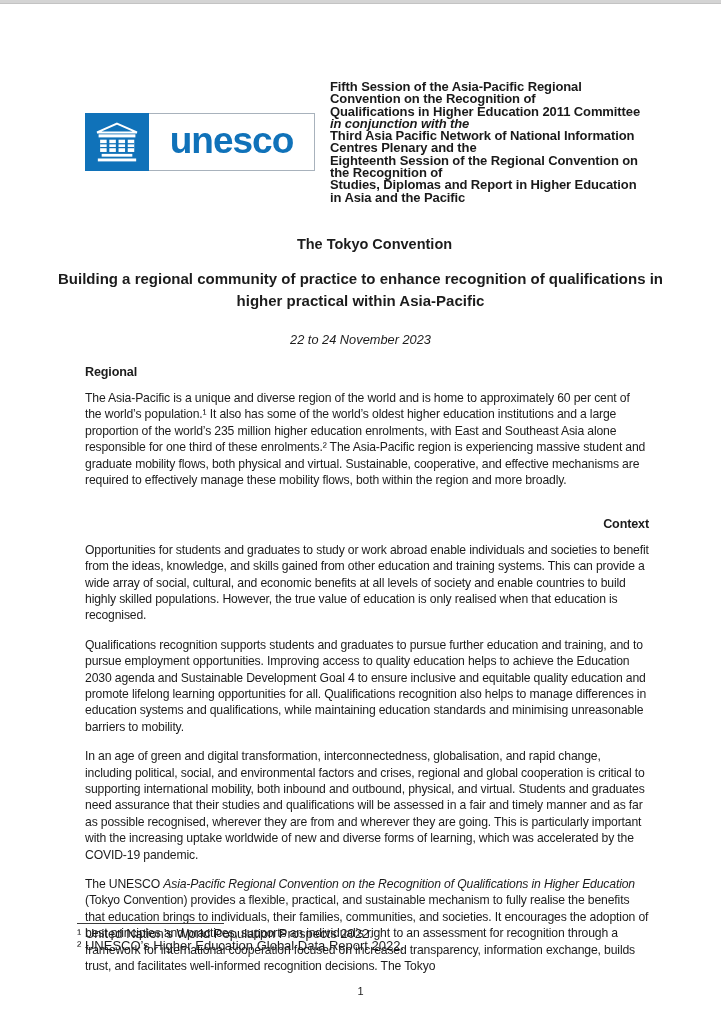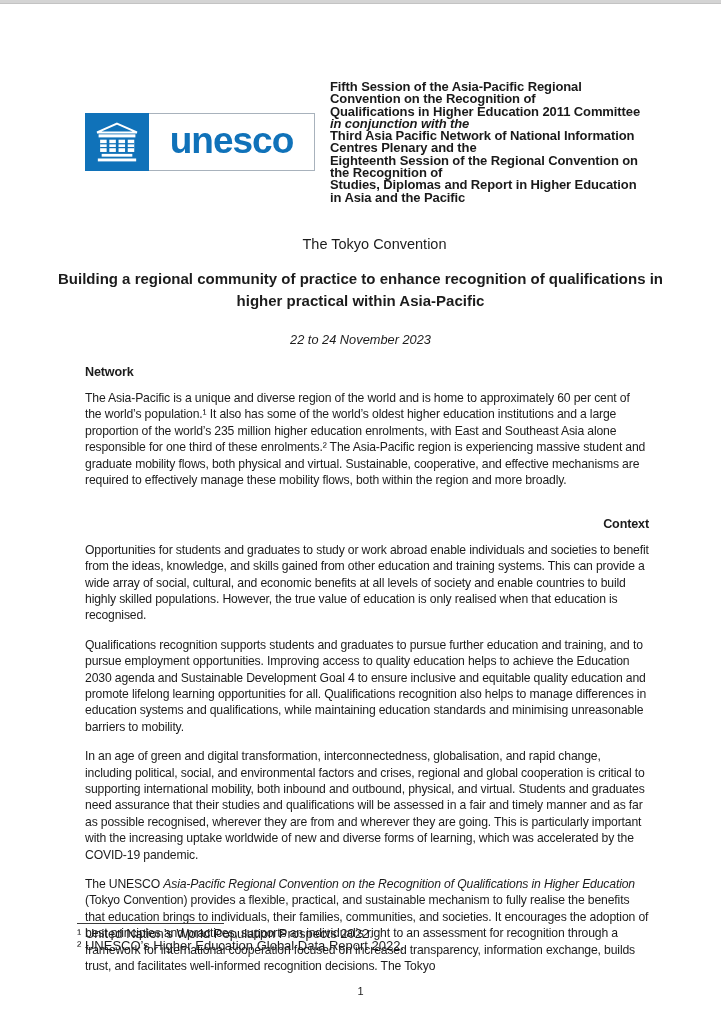--- a/index.html
+++ b/index.html
@@ -49,21 +49,21 @@
     font-size: 13px;
     font-weight: bold;
     line-height: 12.3px;
     color: #1a1a1a;
     letter-spacing: -0.1px;
   }
   .header-text em { font-style: italic; }
 
   
   .title-block { text-align: center; margin-top: 32px; }
-  .doc-title { font-size: 14.5px; font-weight: normal; padding-left: 28px; }
+  .doc-title { font-size: 14.5px; font-weight: bold; padding-left: 28px; }
   .doc-subtitle {
     font-size: 15px; font-weight: bold;
     line-height: 1.45;
     margin: 16px 52px 0;
   }
   .doc-date { font-style: italic; font-size: 12.8px; margin-top: 21px; }
 
   
   .content {
     margin: 17px 72px 0 85px;
@@ -144,21 +144,21 @@
   </div>
 
   <div class="title-block">
     <div class="doc-title">The Tokyo Convention</div>
     <div class="doc-subtitle">Building a regional community of practice to enhance recognition of qualifications in higher practical within Asia-Pacific</div>
     <div class="doc-date">22 to 24 November 2023</div>
   </div>
 
   <div class="content">
 
-    <div class="section-heading">Network</div>
+    <div class="section-heading">Regional</div>
     <p>The Asia-Pacific is a unique and diverse region of the world and is home to approximately 60 per cent of the world’s population.¹ It also has some of the world’s oldest higher education institutions and a large proportion of the world’s 235 million higher education enrolments, with East and Southeast Asia alone responsible for one third of these enrolments.² The Asia-Pacific region is experiencing massive student and graduate mobility flows, both physical and virtual. Sustainable, cooperative, and effective mechanisms are required to effectively manage these mobility flows, both within the region and more broadly.</p>
 
     <div class="section-heading context-heading-gap">Context</div>
     <p>Opportunities for students and graduates to study or work abroad enable individuals and societies to benefit from the ideas, knowledge, and skills gained from other education and training systems. This can provide a wide array of social, cultural, and economic benefits at all levels of society and enable countries to build highly skilled populations. However, the true value of education is only realised when that education is recognised.</p>
     <p>Qualifications recognition supports students and graduates to pursue further education and training, and to pursue employment opportunities. Improving access to quality education helps to achieve the Education 2030 agenda and Sustainable Development Goal 4 to ensure inclusive and equitable quality education and promote lifelong learning opportunities for all. Qualifications recognition also helps to manage differences in education systems and qualifications, while maintaining education standards and minimising unreasonable barriers to mobility.</p>
     <p>In an age of green and digital transformation, interconnectedness, globalisation, and rapid change, including political, social, and environmental factors and crises, regional and global cooperation is critical to supporting international mobility, both inbound and outbound, physical, and virtual. Students and graduates need assurance that their studies and qualifications will be assessed in a fair and timely manner and as far as possible recognised, wherever they are from and wherever they are going. This is particularly important with the increasing uptake worldwide of new and diverse forms of learning, which was accelerated by the COVID-19 pandemic.</p>
     <p><span>The UNESCO </span><em>Asia-Pacific Regional Convention on the Recognition of Qualifications in Higher Education</em><span> (Tokyo Convention) provides a flexible, practical, and sustainable mechanism to fully realise the benefits that education brings to individuals, their families, communities, and societies. It encourages the adoption of best principles and practices, supports an individual’s right to an assessment for recognition through a framework for international cooperation focused on increased transparency, information exchange, builds trust, and facilitates well-informed recognition decisions. The Tokyo</span></p>
 
   </div>
 

